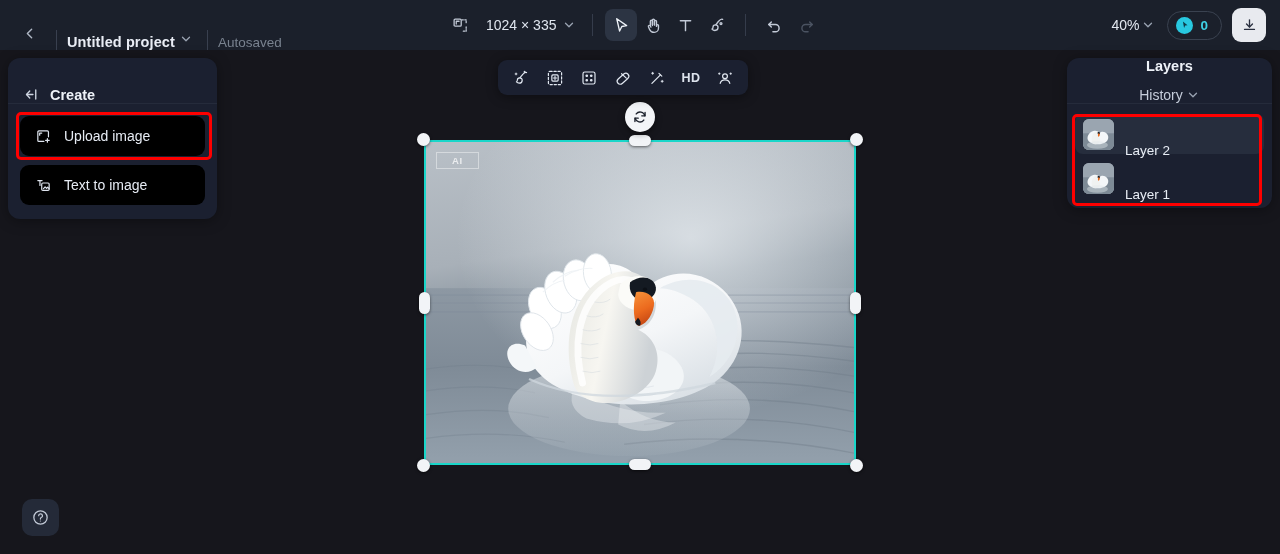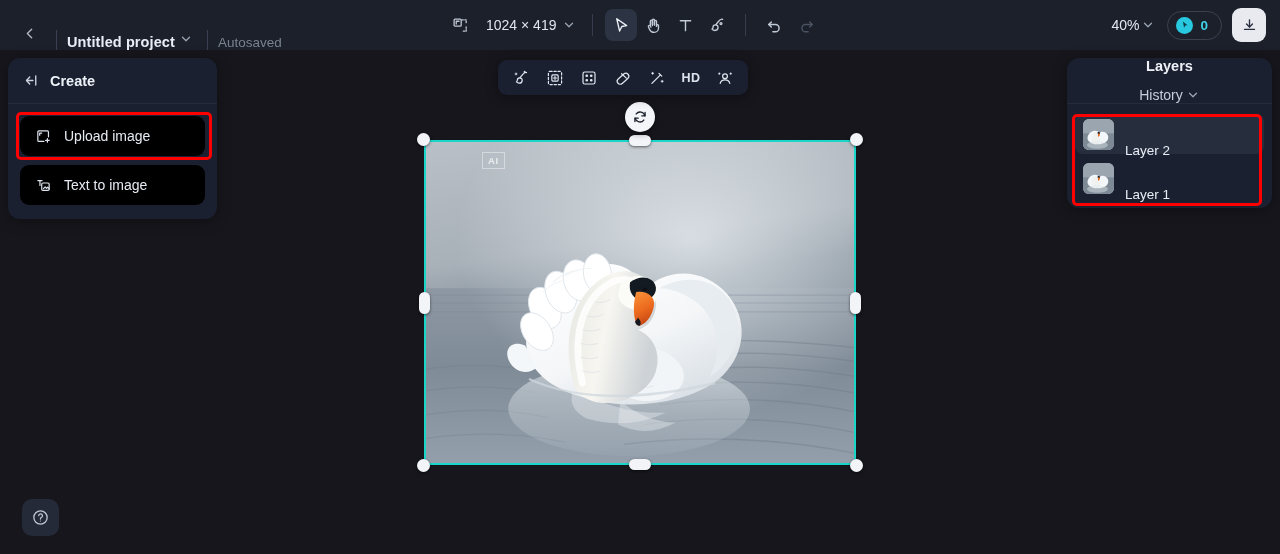--- a/index.html
+++ b/index.html
@@ -67,21 +67,21 @@
     display: flex; align-items: center; justify-content: center; cursor: pointer;
   }
 
   
   .sidebar {
     position: absolute; left: 8px; top: 58px; width: 209px;
     background: #1b2030; border-radius: 12px; padding-bottom: 14px;
     box-shadow: 0 2px 14px rgba(0,0,0,.35);
   }
   .sb-head {
-    height: 46px; display: flex; align-items: center; gap: 10px;
+    height: 46px; display: flex; align-items: flex-end; gap: 10px;
     padding: 0 14px; border-bottom: 1px solid #252b3b;
   }
   .sb-title { color: #eef2f8; font-size: 14.5px; font-weight: 600; }
   .sb-list { padding: 12px 12px 0 12px; display: flex; flex-direction: column; gap: 9px; }
   .sb-item {
     height: 40px; border-radius: 9px; background: #000000;
     display: flex; align-items: center; gap: 12px; padding: 0 14px;
     cursor: pointer;
   }
   .sb-label { color: #e6ebf3; font-size: 14px; }
@@ -116,24 +116,24 @@
   .hd-text { color: #dde3ec; font-size: 12.5px; font-weight: 700; letter-spacing: .4px; }
 
   
   .sel-wrap { position: absolute; left: 424px; top: 140px; width: 432px; height: 325px; z-index: 20; }
   .sel-img {
     position: absolute; inset: 0; border: 2px solid #19d6c9; overflow: hidden;
     background: #9aa3ad;
   }
   .ai-badge {
     position: absolute; left: 10px; top: 10px; z-index: 5;
-    padding: 1px 5px; border-radius: 0;
+    padding: 1px 15px; border-radius: 0;
     border: 1px solid rgba(255,255,255,.42);
     color: rgba(255,255,255,.72); font-size: 9.5px; font-weight: 700;
-    letter-spacing: .6px; line-height: 13px; margin-left: 46px;
+    letter-spacing: .6px; line-height: 13px;
   }
   .handle-c {
     position: absolute; width: 13px; height: 13px; border-radius: 50%;
     background: #f2f4f7; box-shadow: 0 1px 3px rgba(0,0,0,.55);
   }
   .handle-e {
     position: absolute; background: #f2f4f7; border-radius: 6px;
     box-shadow: 0 1px 3px rgba(0,0,0,.55);
   }
   .h-top { width: 22px; height: 11px; left: 50%; margin-left: -11px; top: -5px; }
@@ -207,21 +207,21 @@
 
       <div class="icon-btn">
         <svg width="17" height="17" viewBox="0 0 24 24" fill="none" stroke="#c3cad7" stroke-width="1.8" stroke-linecap="round" stroke-linejoin="round">
           <path d="M14 4h6v6" stroke-dasharray="2 2"></path>
           <path d="M20 14v6h-6" stroke-dasharray="2 2"></path>
           <rect x="3" y="3" width="10" height="10" rx="1.5"></rect>
           <polyline points="10 6 6 6 6 10"></polyline>
         </svg>
       </div>
 
-      <div class="canvas-size">1024 × 419</div>
+      <div class="canvas-size">1024 × 335</div>
 
       <div class="chev">
         <svg width="14" height="14" viewBox="0 0 24 24" fill="none" stroke="#9aa3b2" stroke-width="2.2" stroke-linecap="round" stroke-linejoin="round">
           <polyline points="6 9 12 15 18 9"></polyline>
         </svg>
       </div>
 
       <div class="tb-vsep"></div>
 
       <div class="icon-btn active">

